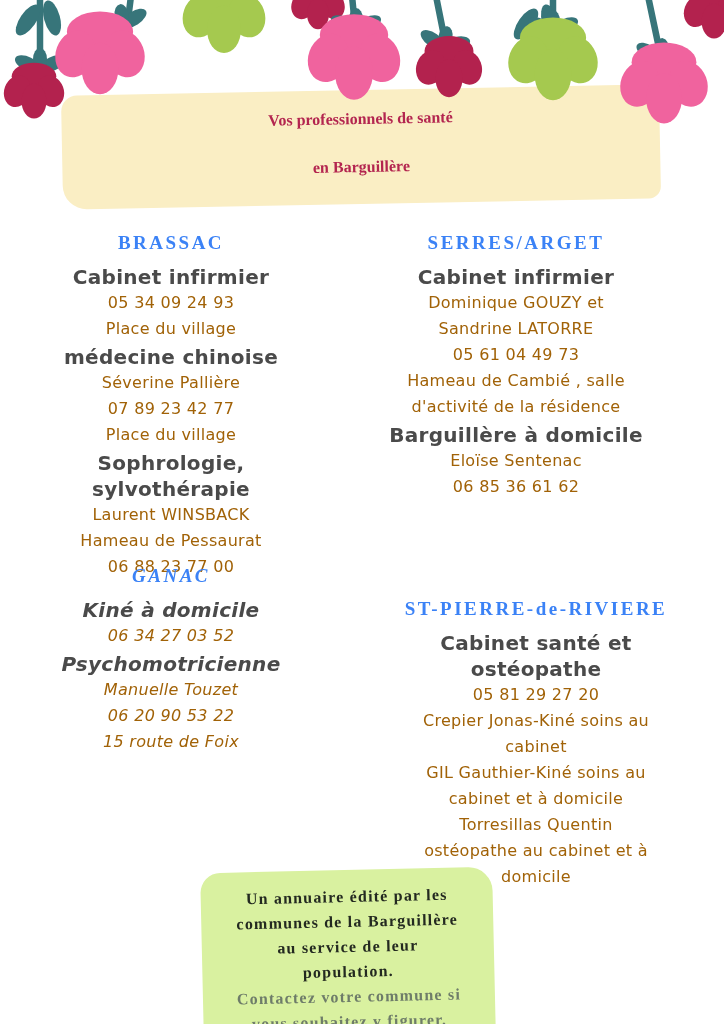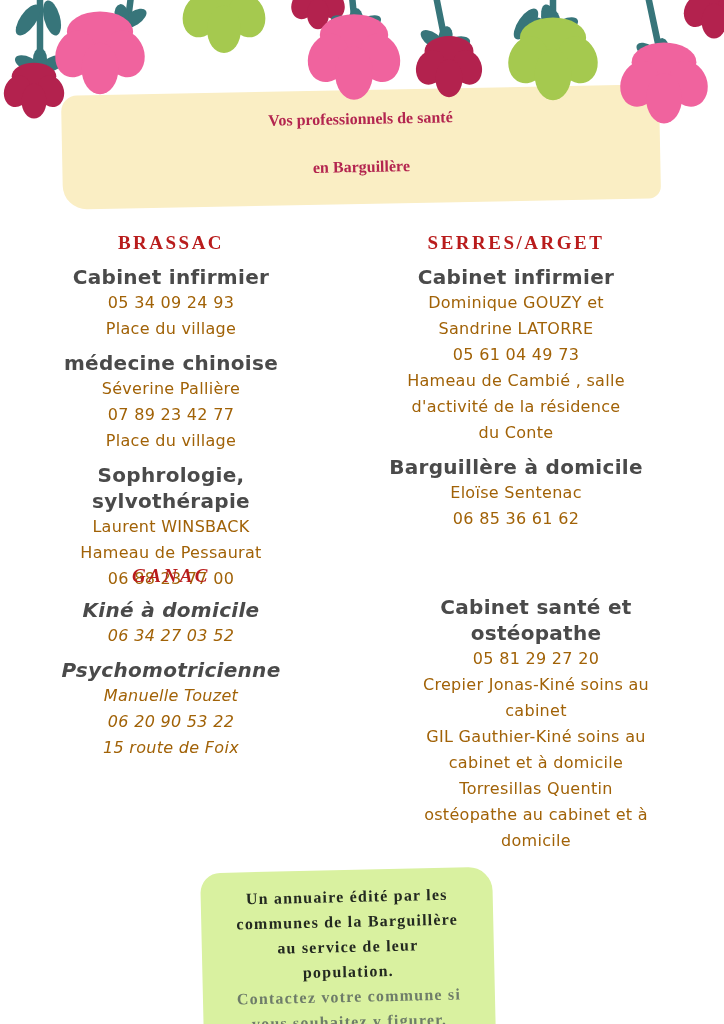--- a/index.html
+++ b/index.html
@@ -35,24 +35,24 @@
   
   .section { position:absolute; text-align:center; z-index:2; }
   #sec-brassac  { left:26px;  top:228px; width:290px; }
   #sec-serres   { left:360px; top:228px; width:312px; }
   #sec-ganac    { left:26px;  top:561px; width:290px;font-style:italic; }
   #sec-stpierre { left:380px; top:594px; width:312px; }
   .section-title {
     font-family:"Liberation Serif", serif;
     font-size:19px; font-weight:700;
     letter-spacing:2.5px;
-    color:#b91c1c;
+    color:#3b82f6;
     margin:0 0 6px 0; line-height:30px;
   }
-  .entry + .entry { margin-top:8px;text-align:center; }
+  .entry + .entry { margin-top:2px;text-align:center; }
   .entry-label {
     font-weight:700; color:#4a4a4a;
     font-size:20px; line-height:26px; letter-spacing:0.3px;
   }
   .entry-line {
     color:#a16207; font-weight:400;
     font-size:16px; line-height:26px; letter-spacing:0.3px;
   }
   
   .footer-box {
@@ -162,21 +162,20 @@
 
 <section class="section" id="sec-serres">
   <h2 class="section-title">SERRES/ARGET</h2>
   <div class="entry">
     <div class="entry-label">Cabinet infirmier</div>
     <div class="entry-line">Dominique GOUZY et</div>
     <div class="entry-line">Sandrine LATORRE</div>
     <div class="entry-line">05 61 04 49 73</div>
     <div class="entry-line">Hameau de Cambié , salle</div>
     <div class="entry-line">d'activité de la résidence</div>
-    <div class="entry-line">du Conte</div>
   </div>
   <div class="entry">
     <div class="entry-label">Barguillère à domicile</div>
     <div class="entry-line">Eloïse Sentenac</div>
     <div class="entry-line">06 85 36 61 62</div>
   </div>
 </section>
 
 <section class="section" id="sec-ganac">
   <h2 class="section-title">GANAC</h2>
@@ -186,20 +185,21 @@
   </div>
   <div class="entry">
     <div class="entry-label">Psychomotricienne</div>
     <div class="entry-line">Manuelle Touzet</div>
     <div class="entry-line">06 20 90 53 22</div>
     <div class="entry-line">15 route de Foix</div>
   </div>
 </section>
 
 <section class="section" id="sec-stpierre">
+  <h2 class="section-title">ST-PIERRE-de-RIVIERE</h2>
   <div class="entry">
     <div class="entry-label">Cabinet santé et ostéopathe</div>
     <div class="entry-line">05 81 29 27 20</div>
     <div class="entry-line">Crepier Jonas-Kiné soins au</div>
     <div class="entry-line">cabinet</div>
     <div class="entry-line">GIL Gauthier-Kiné soins au</div>
     <div class="entry-line">cabinet et à domicile</div>
     <div class="entry-line">Torresillas Quentin</div>
     <div class="entry-line">ostéopathe au cabinet et à</div>
     <div class="entry-line">domicile</div>

